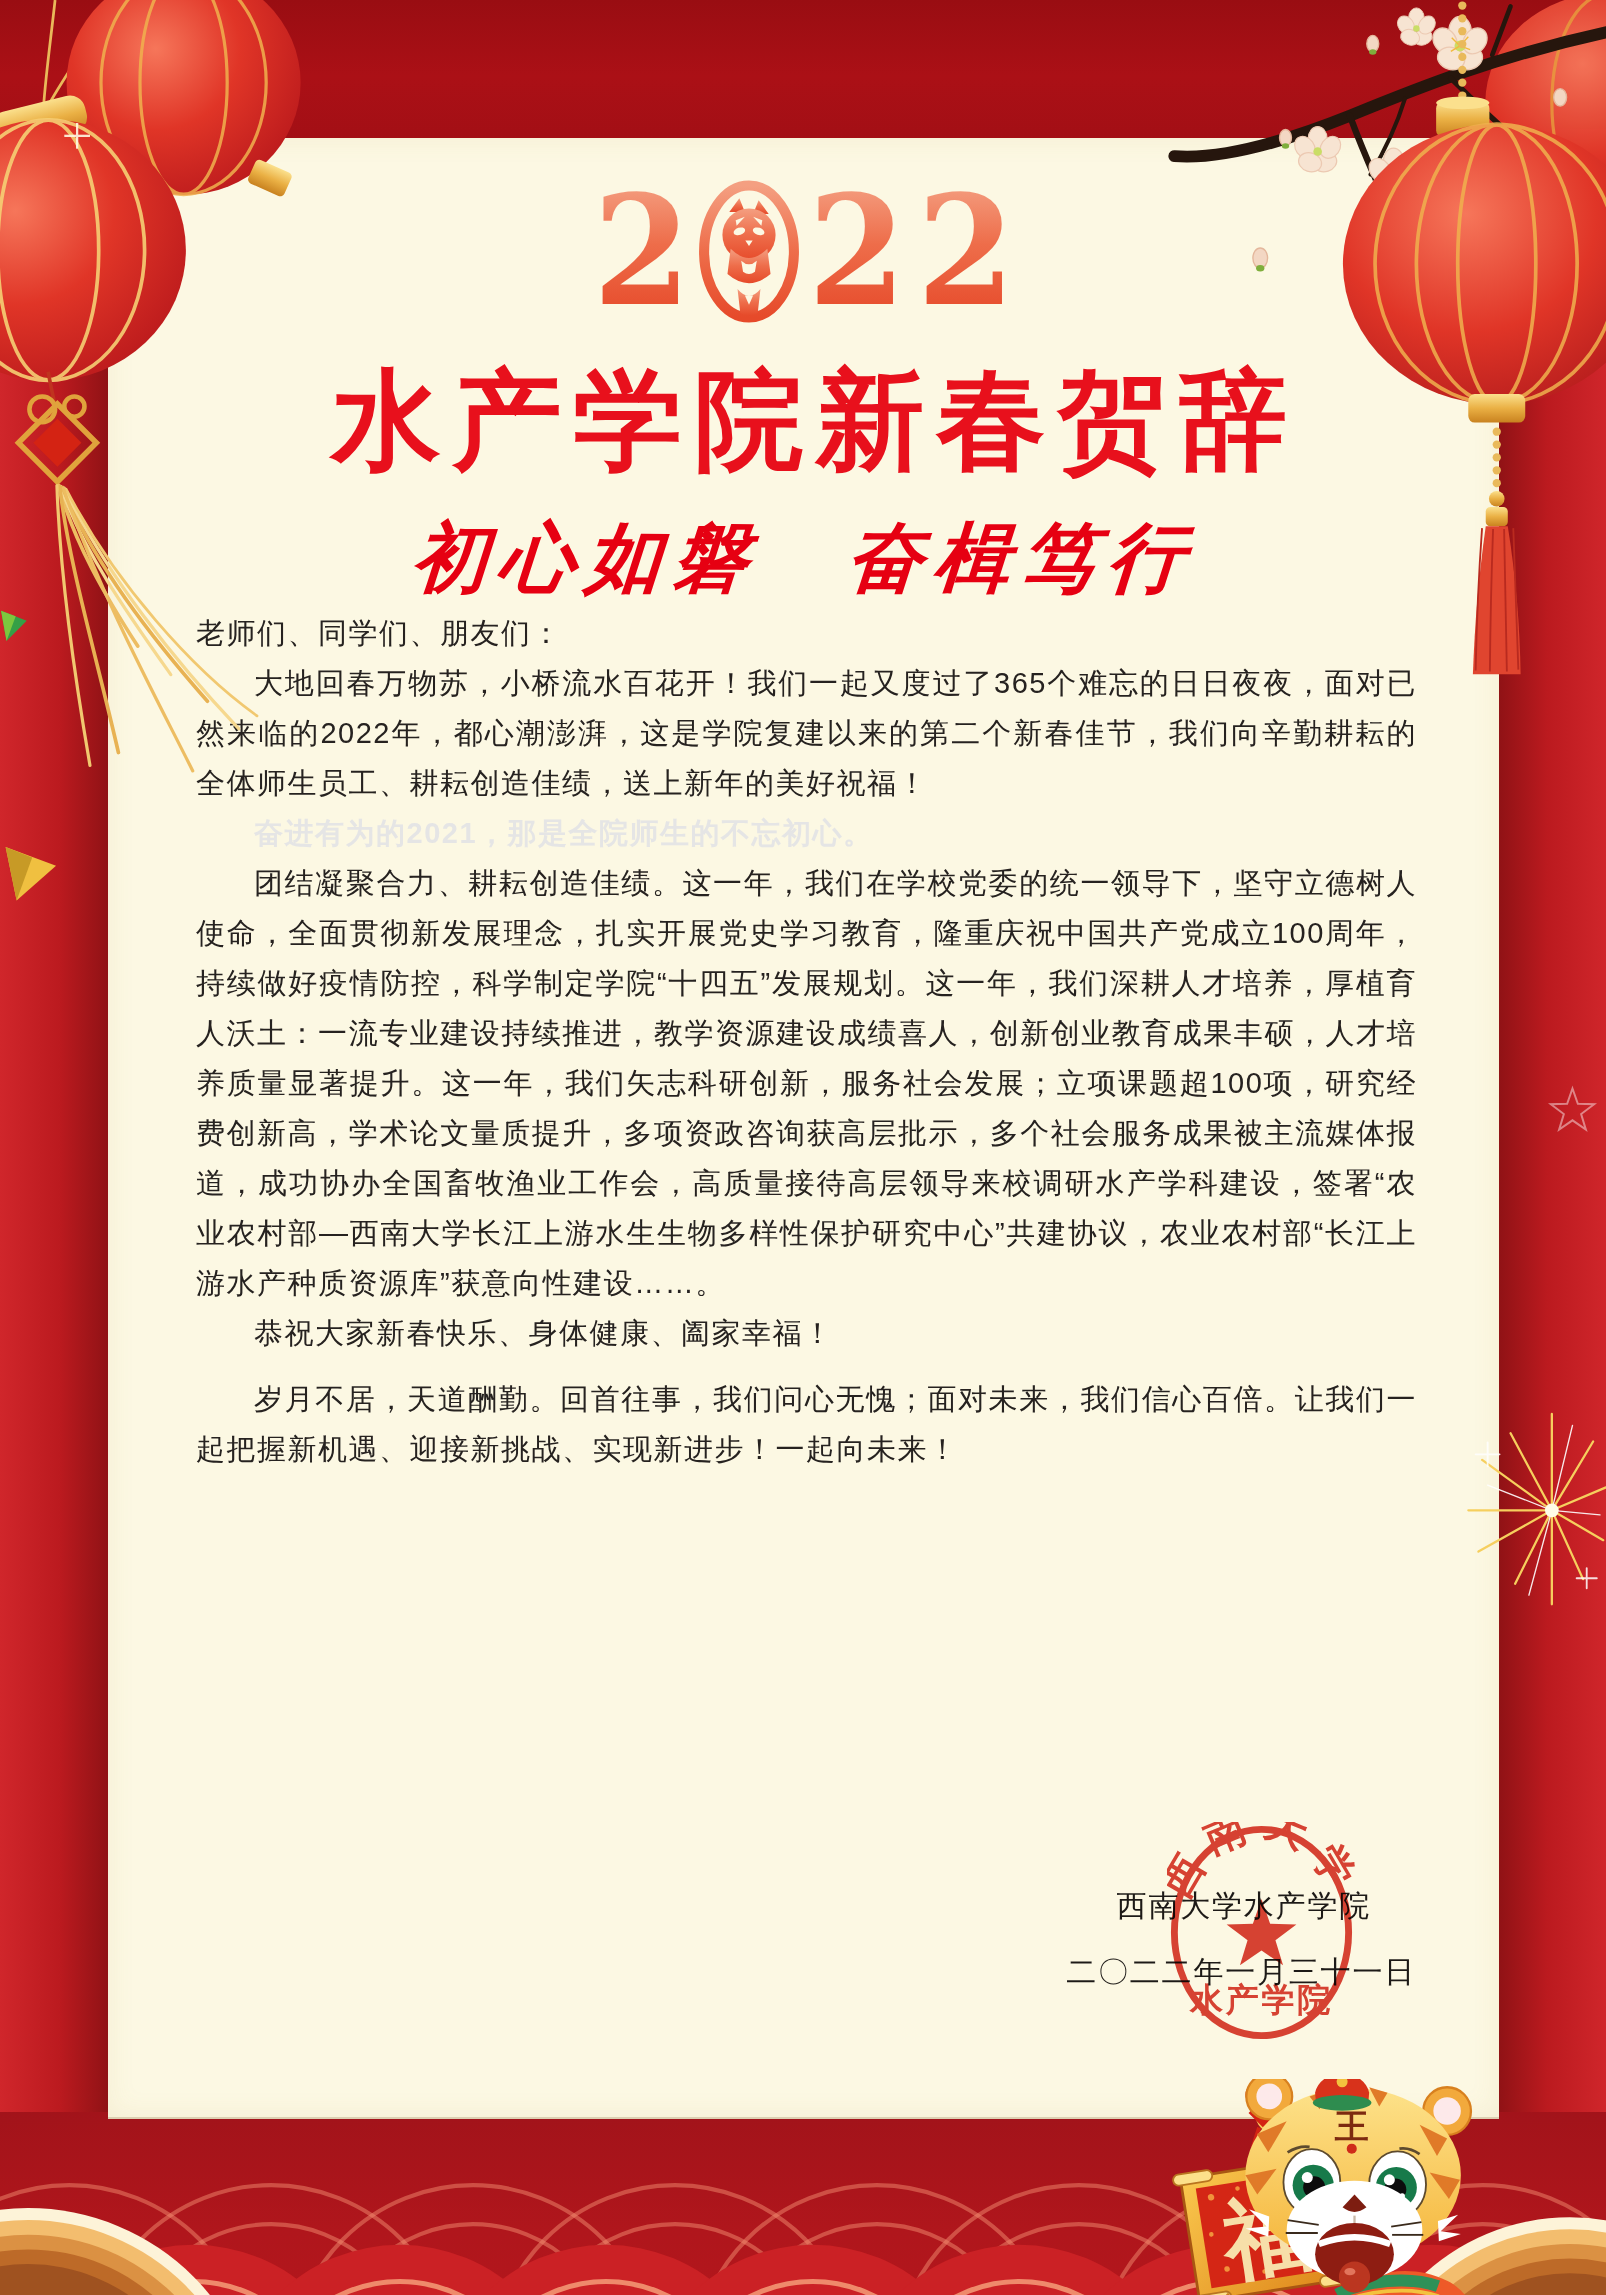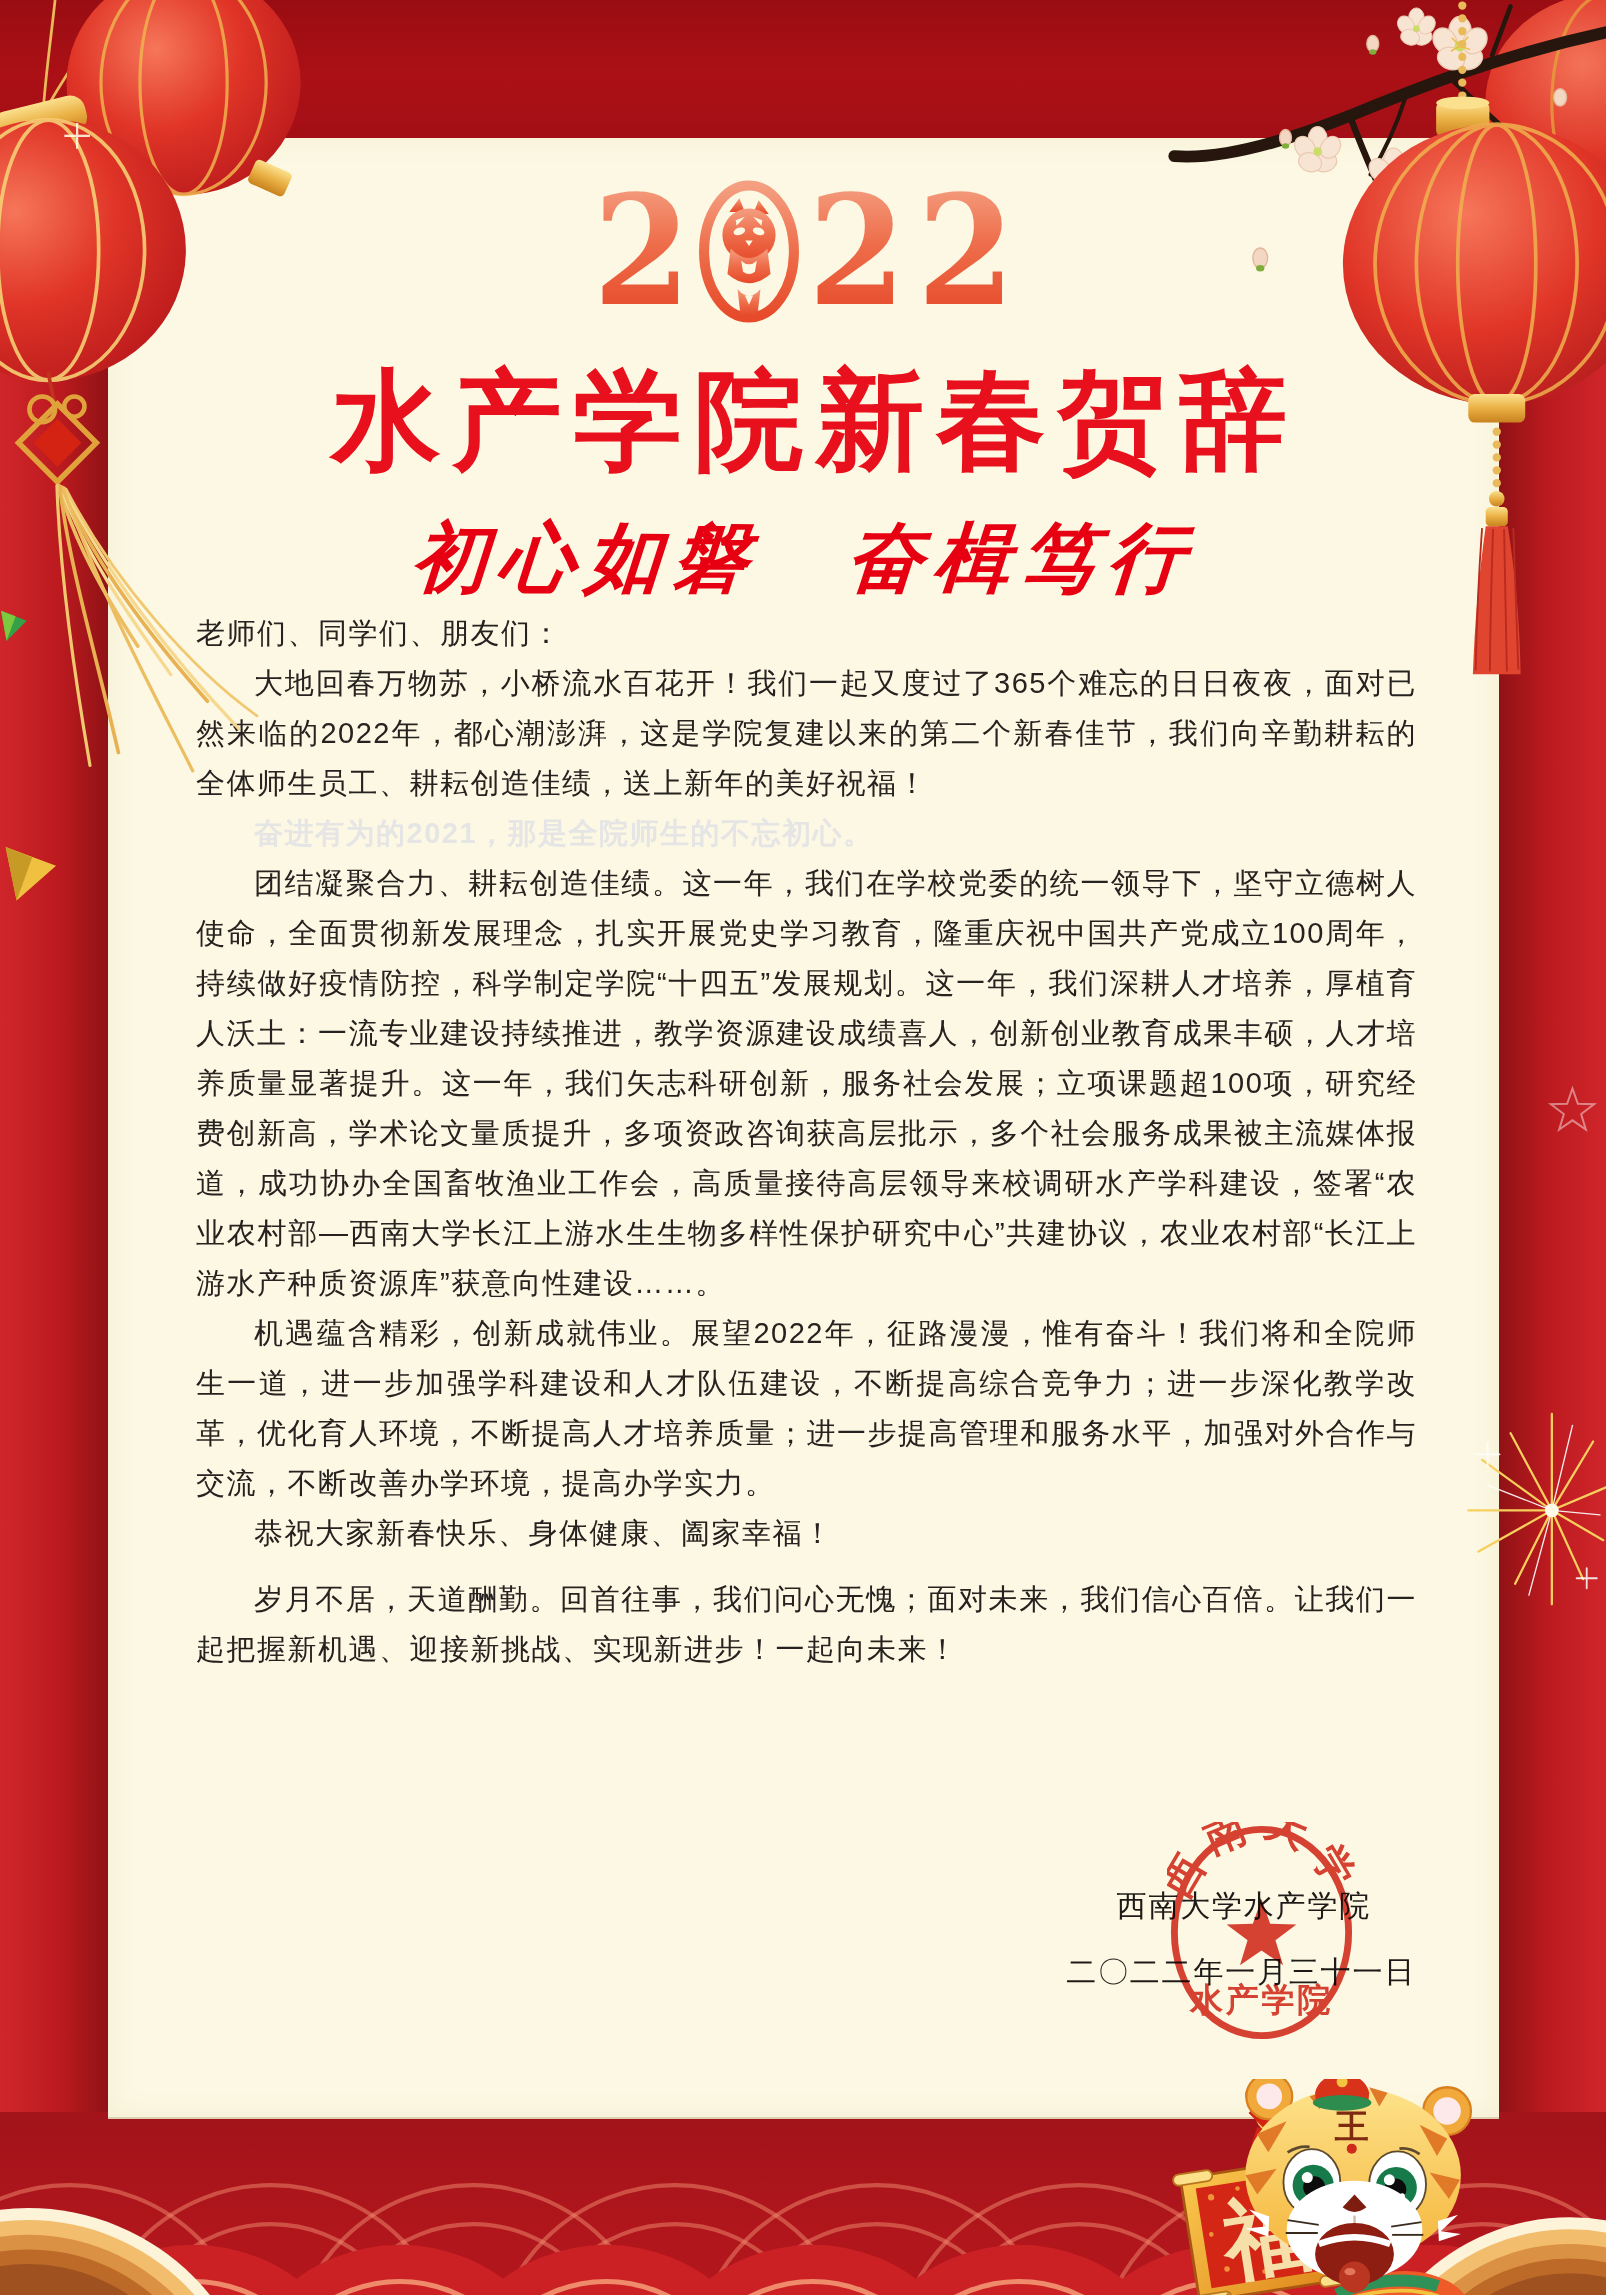--- a/index.html
+++ b/index.html
@@ -285,21 +285,20 @@
   </div>
 
   <div id="title">水产学院新春贺辞</div>
   <div id="subtitle">初心如磐　奋楫笃行</div>
 
   <div id="letter">
     <p>老师们、同学们、朋友们：</p>
     <p class="ind">大地回春万物苏，小桥流水百花开！我们一起又度过了365个难忘的日日夜夜，面对已然来临的2022年，都心潮澎湃，这是学院复建以来的第二个新春佳节，我们向辛勤耕耘的全体师生员工、耕耘创造佳绩，送上新年的美好祝福！</p>
     <p class="ind hl">奋进有为的2021，那是全院师生的不忘初心。</p>
     <p class="ind">团结凝聚合力、耕耘创造佳绩。这一年，我们在学校党委的统一领导下，坚守立德树人使命，全面贯彻新发展理念，扎实开展党史学习教育，隆重庆祝中国共产党成立100周年，持续做好疫情防控，科学制定学院“十四五”发展规划。这一年，我们深耕人才培养，厚植育人沃土：一流专业建设持续推进，教学资源建设成绩喜人，创新创业教育成果丰硕，人才培养质量显著提升。这一年，我们矢志科研创新，服务社会发展；立项课题超100项，研究经费创新高，学术论文量质提升，多项资政咨询获高层批示，多个社会服务成果被主流媒体报道，成功协办全国畜牧渔业工作会，高质量接待高层领导来校调研水产学科建设，签署“农业农村部—西南大学长江上游水生生物多样性保护研究中心”共建协议，农业农村部“长江上游水产种质资源库”获意向性建设……。</p>
-    <p class="ind">机遇蕴含精彩，创新成就伟业。展望2022年，征路漫漫，惟有奋斗！我们将和全院师生一道，进一步加强学科建设和人才队伍建设，不断提高综合竞争力；进一步深化教学改革，优化育人环境，不断提高人才培养质量；进一步提高管理和服务水平，加强对外合作与交流，不断改善办学环境，提高办学实力。</p>
     <p class="ind">恭祝大家新春快乐、身体健康、阖家幸福！</p>
     <p class="ind gap">岁月不居，天道酬勤。回首往事，我们问心无愧；面对未来，我们信心百倍。让我们一起把握新机遇、迎接新挑战、实现新进步！一起向未来！</p>
   </div>
 
   <div id="signature">西南大学水产学院</div>
   <div id="dateline">二〇二二年一月三十一日</div>
 
   <svg id="stamp" viewBox="0 0 412 482">
     <defs>
       <path id="stampArc" d="M 36 241 A 170 205 0 0 1 376 241" fill="none"></path>

